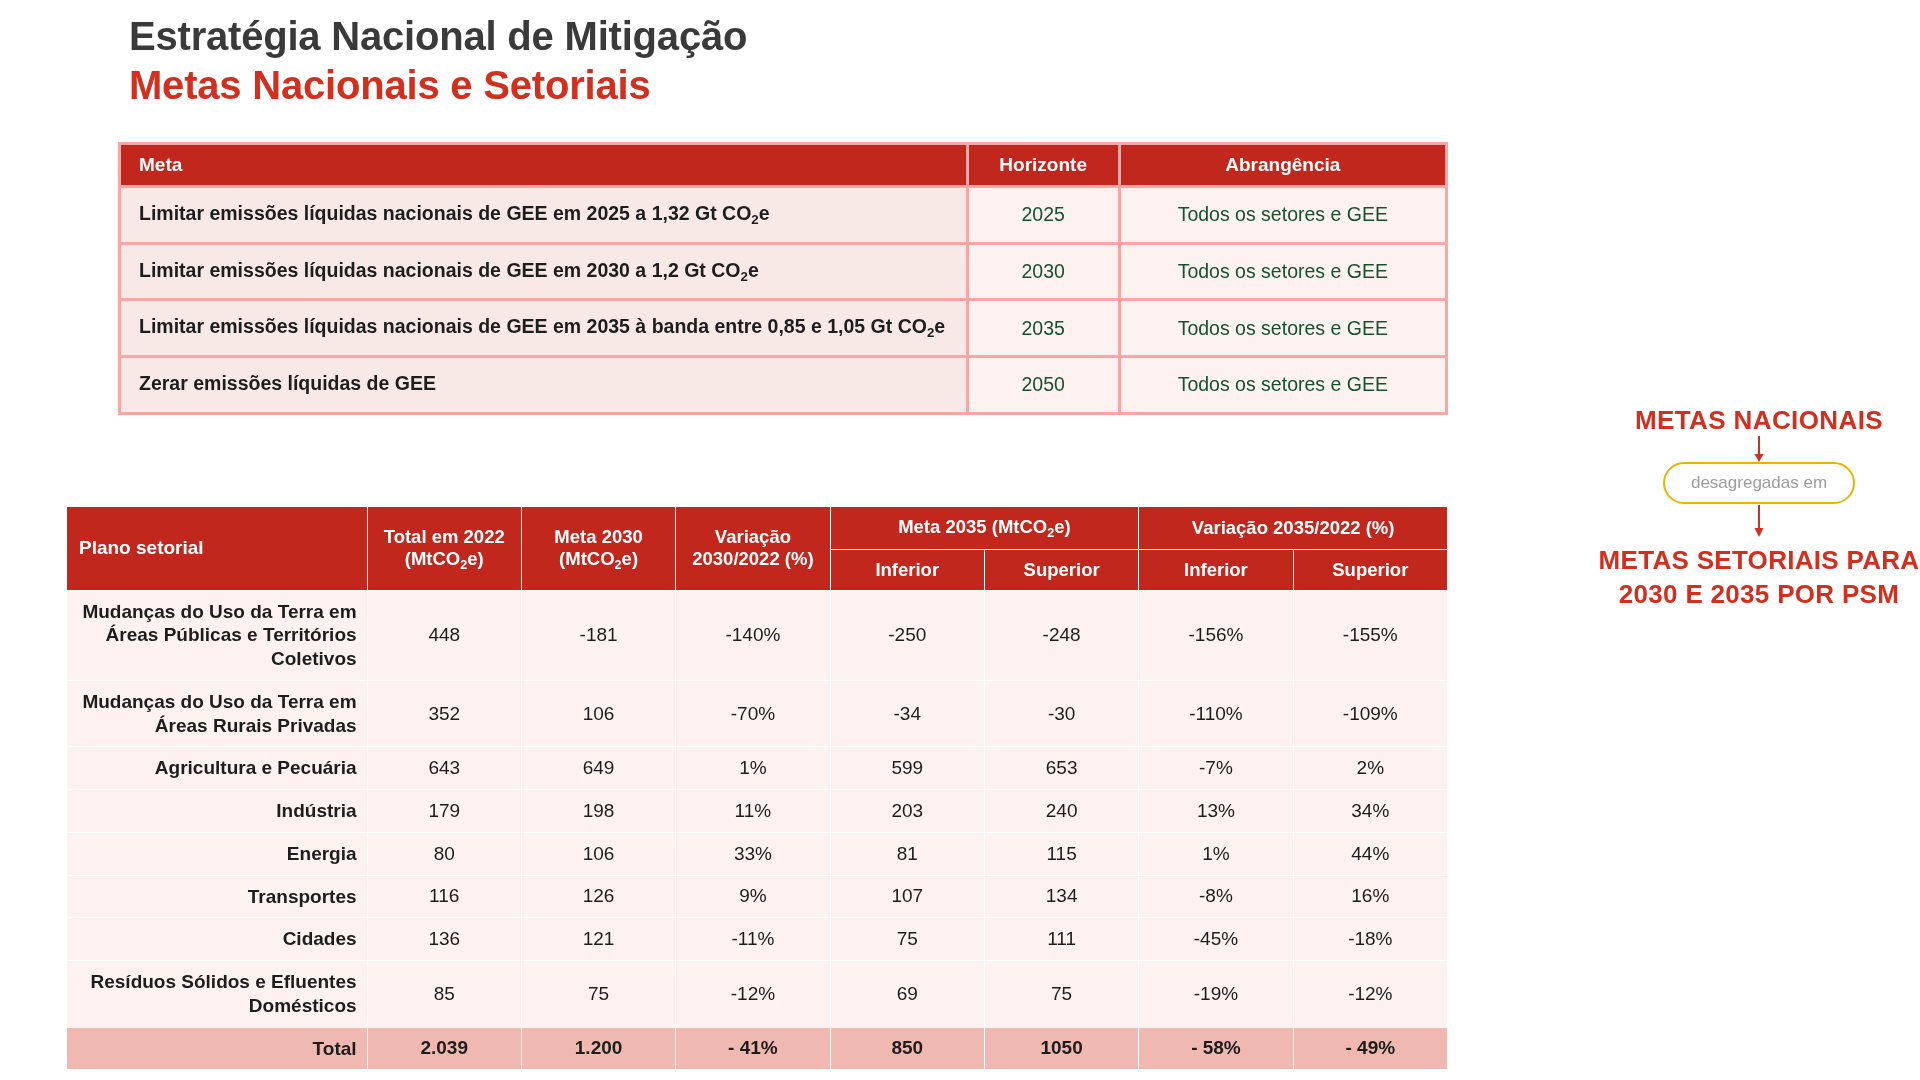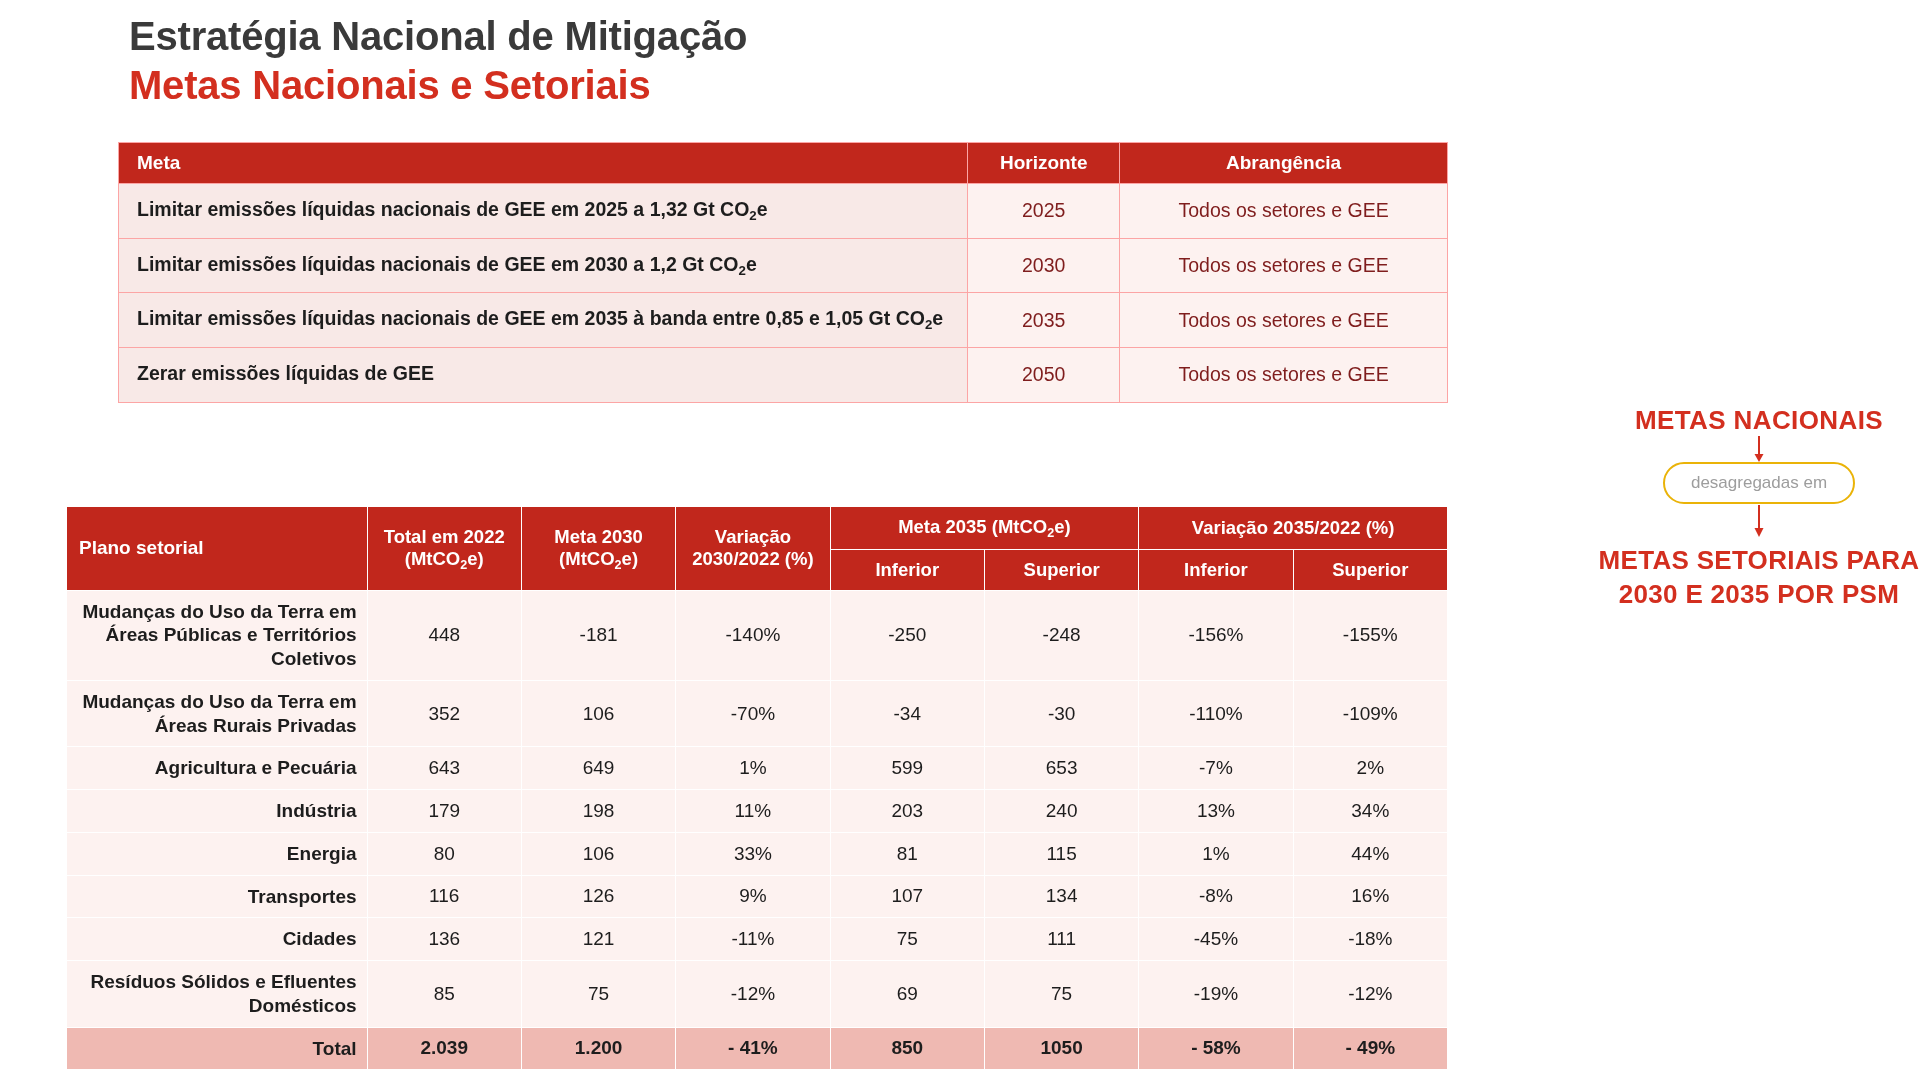--- a/index.html
+++ b/index.html
@@ -57,34 +57,34 @@
     padding: 9px 6px;
     font-size: 19px;
   }
 
   
   .t1 {
     position: absolute;
     left: 118px; top: 142px;
     width: 1330px;
   }
-  .t1 td, .t1 th { border: 1px solid #fca5a5; }
+  .t1 td, .t1 th { border: 3px solid #fca5a5; }
   .t1 .meta-head { text-align: left; padding-left: 18px; }
   .t1 td.meta {
     background: #f8e9e7;
     color: #1d1d1d;
     font-weight: bold;
     font-size: 19.5px;
     padding: 13px 14px 13px 18px;
     line-height: 1.28;
     text-align: left;
   }
   .t1 td.hz, .t1 td.ab {
     background: #fdf2f0;
-    color: #7f1d1d;
+    color: #14532d;
     font-size: 19.5px;
     text-align: center;
     vertical-align: middle;
     padding: 13px 8px;
   }
 
   
   .t2 {
     position: absolute;
     left: 66px; top: 506px;

